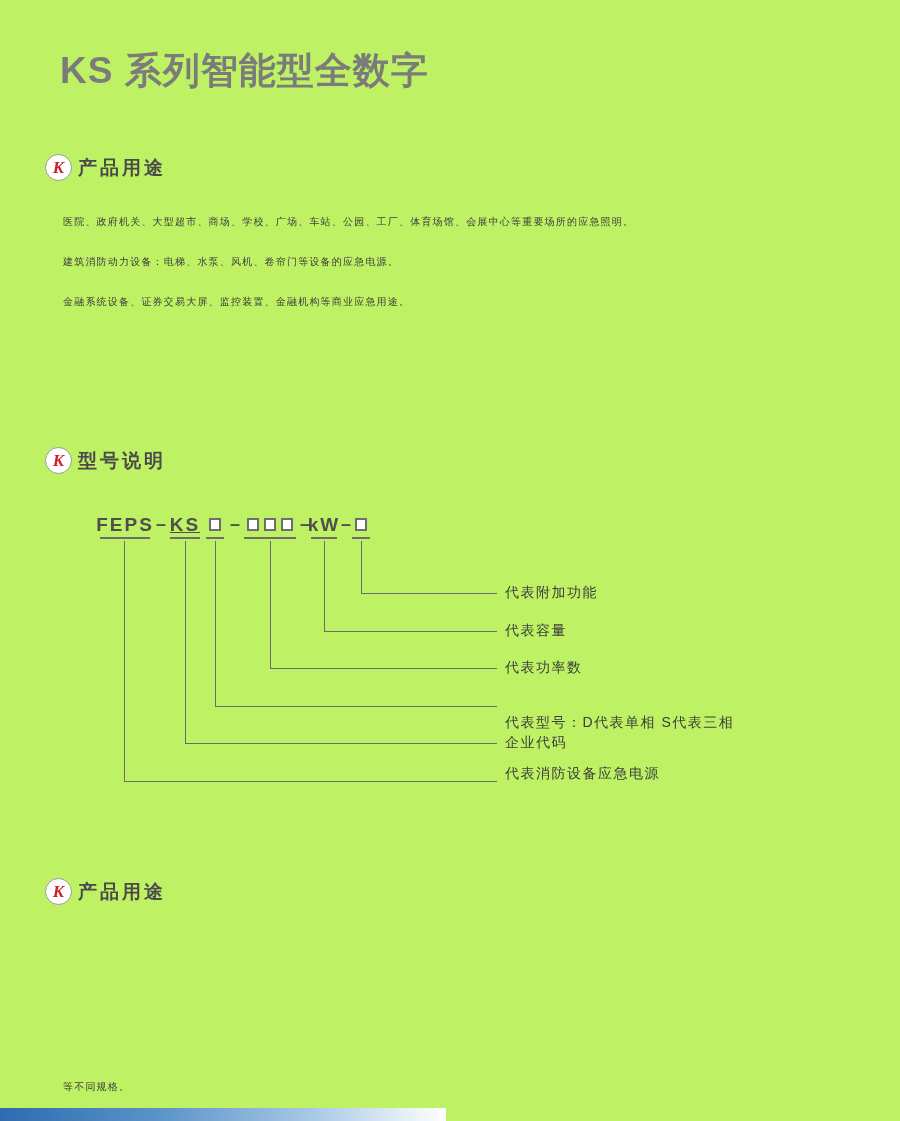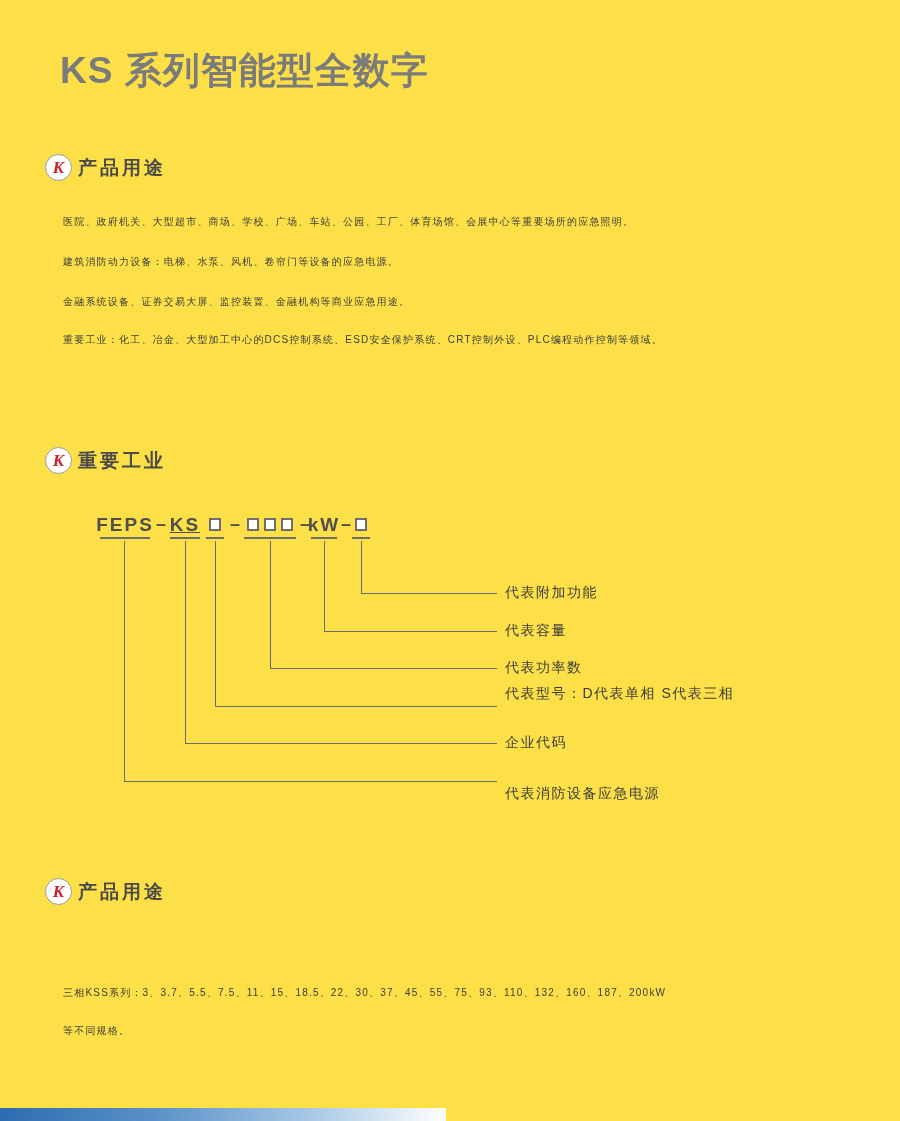--- a/index.html
+++ b/index.html
@@ -1,18 +1,18 @@
 <!DOCTYPE html>
 <html><head>
 <meta charset="utf-8">
 <style>
   * { margin:0; padding:0; box-sizing:border-box; }
   html,body { width:900px; height:1121px; background:#ffffff;
     font-family:"Liberation Sans", sans-serif; }
-  .page { position:relative; width:900px; height:1121px; background:#fde047; overflow:hidden; }
+  .page { position:relative; width:900px; height:1121px; background:#bef264; overflow:hidden; }
 
   .page-title { position:absolute; left:60px; top:46px; font-size:37px; font-weight:bold;
     color:#7b7b7b; letter-spacing:1px; white-space:nowrap; }
 
   .sec-head { position:absolute; left:45px; display:flex; align-items:center; }
   .kicon { width:27px; height:27px; border:1px solid #9a9a9a; border-radius:50%;
     display:flex; align-items:center; justify-content:center; flex:0 0 auto;
     font-family:"Liberation Serif", serif; font-weight:bold; font-style:italic;
     font-size:17px; color:#cc2127; background:#fff; }
   .sec-title { margin-left:6px; font-size:19px; font-weight:bold; color:#4a4a4a;
@@ -49,27 +49,26 @@
 
   <div class="sec-head" style="top:154px;">
     <span class="kicon">
       <span>K</span>
     </span>
     <span class="sec-title">产品用途</span>
   </div>
   <p class="body-line" style="top:215px;">医院、政府机关、大型超市、商场、学校、广场、车站、公园、工厂、体育场馆、会展中心等重要场所的应急照明。</p>
   <p class="body-line" style="top:255px;">建筑消防动力设备：电梯、水泵、风机、卷帘门等设备的应急电源。</p>
   <p class="body-line" style="top:295px;">金融系统设备、证券交易大屏、监控装置、金融机构等商业应急用途。</p>
-  <p class="body-line" style="top:333px;">重要工业：化工、冶金、大型加工中心的DCS控制系统、ESD安全保护系统、CRT控制外设、PLC编程动作控制等领域。</p>
 
   <div class="sec-head" style="top:447px;">
     <span class="kicon">
       <span>K</span>
     </span>
-    <span class="sec-title">重要工业</span>
+    <span class="sec-title">型号说明</span>
   </div>
 
   <div class="diagram">
 
     <span class="f-item" style="left:100px; width:50px;">FEPS</span>
     <span class="f-dash" style="left:156px;">–</span>
     <span class="f-item" style="left:170px; width:30px;text-decoration:underline;">KS</span>
     <span class="f-item" style="left:206px; width:18px;">
         <span class="sq"></span>
       </span>
@@ -93,34 +92,33 @@
     <span class="vline" style="left:324px; height:90px;"></span>
     <span class="hline" style="left:324px; top:126px; width:173px;"></span>
     <span class="callout" style="top:117px;">代表容量</span>
 
     <span class="vline" style="left:270px; height:127px;"></span>
     <span class="hline" style="left:270px; top:163px; width:227px;"></span>
     <span class="callout" style="top:154px;">代表功率数</span>
 
     <span class="vline" style="left:215px; height:165px;"></span>
     <span class="hline" style="left:215px; top:201px; width:282px;"></span>
-    <span class="callout" style="top:180px;">代表型号：D代表单相  S代表三相</span>
+    <span class="callout" style="top:209px;">代表型号：D代表单相  S代表三相</span>
 
     <span class="vline" style="left:185px; height:202px;"></span>
     <span class="hline" style="left:185px; top:238px; width:312px;"></span>
     <span class="callout" style="top:229px;">企业代码</span>
 
     <span class="vline" style="left:124px; height:240px;"></span>
     <span class="hline" style="left:124px; top:276px; width:373px;"></span>
-    <span class="callout" style="top:280px;">代表消防设备应急电源</span>
+    <span class="callout" style="top:260px;">代表消防设备应急电源</span>
   </div>
 
   <div class="sec-head" style="top:878px;">
     <span class="kicon">
       <span>K</span>
     </span>
     <span class="sec-title">产品用途</span>
   </div>
-  <p class="body-line" style="top:986px;">三相KSS系列：3、3.7、5.5、7.5、11、15、18.5、22、30、37、45、55、75、93、110、132、160、187、200kW</p>
-  <p class="body-line" style="top:1024px;">等不同规格。</p>
+  <p class="body-line" style="top:1080px;">等不同规格。</p>
 
   <div class="bottom-bar"></div>
 </div>
 
 </body></html>

